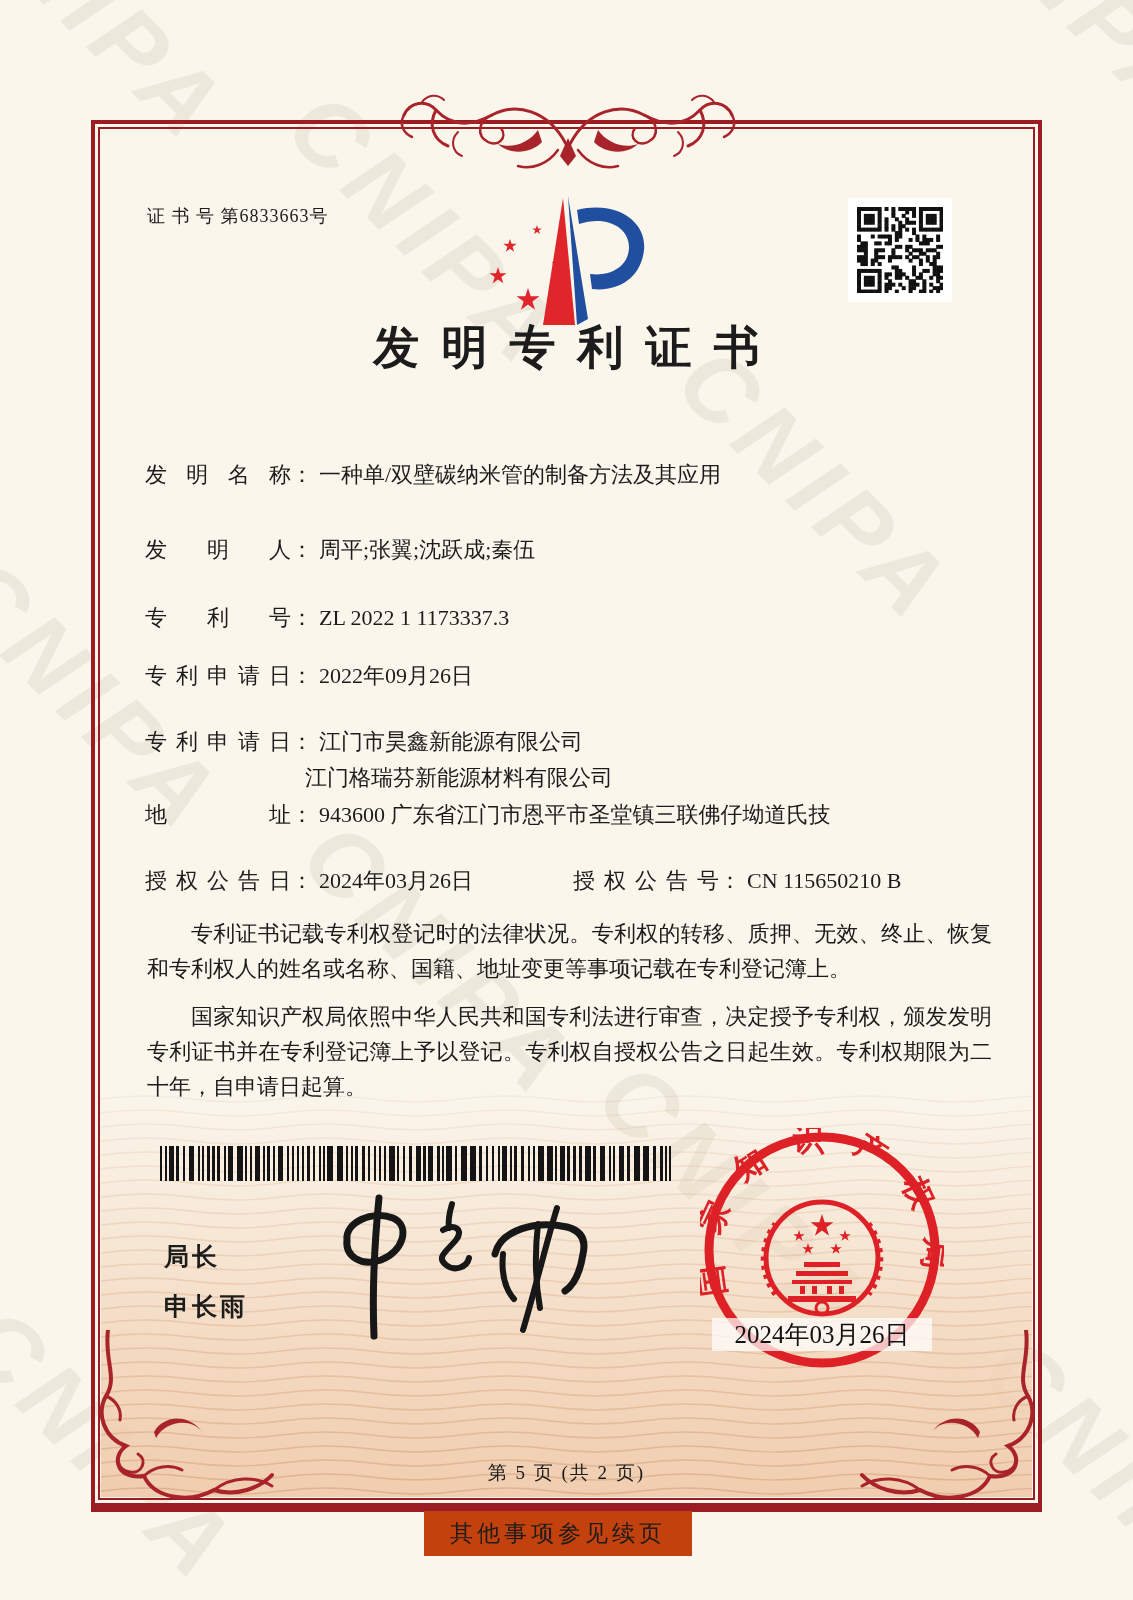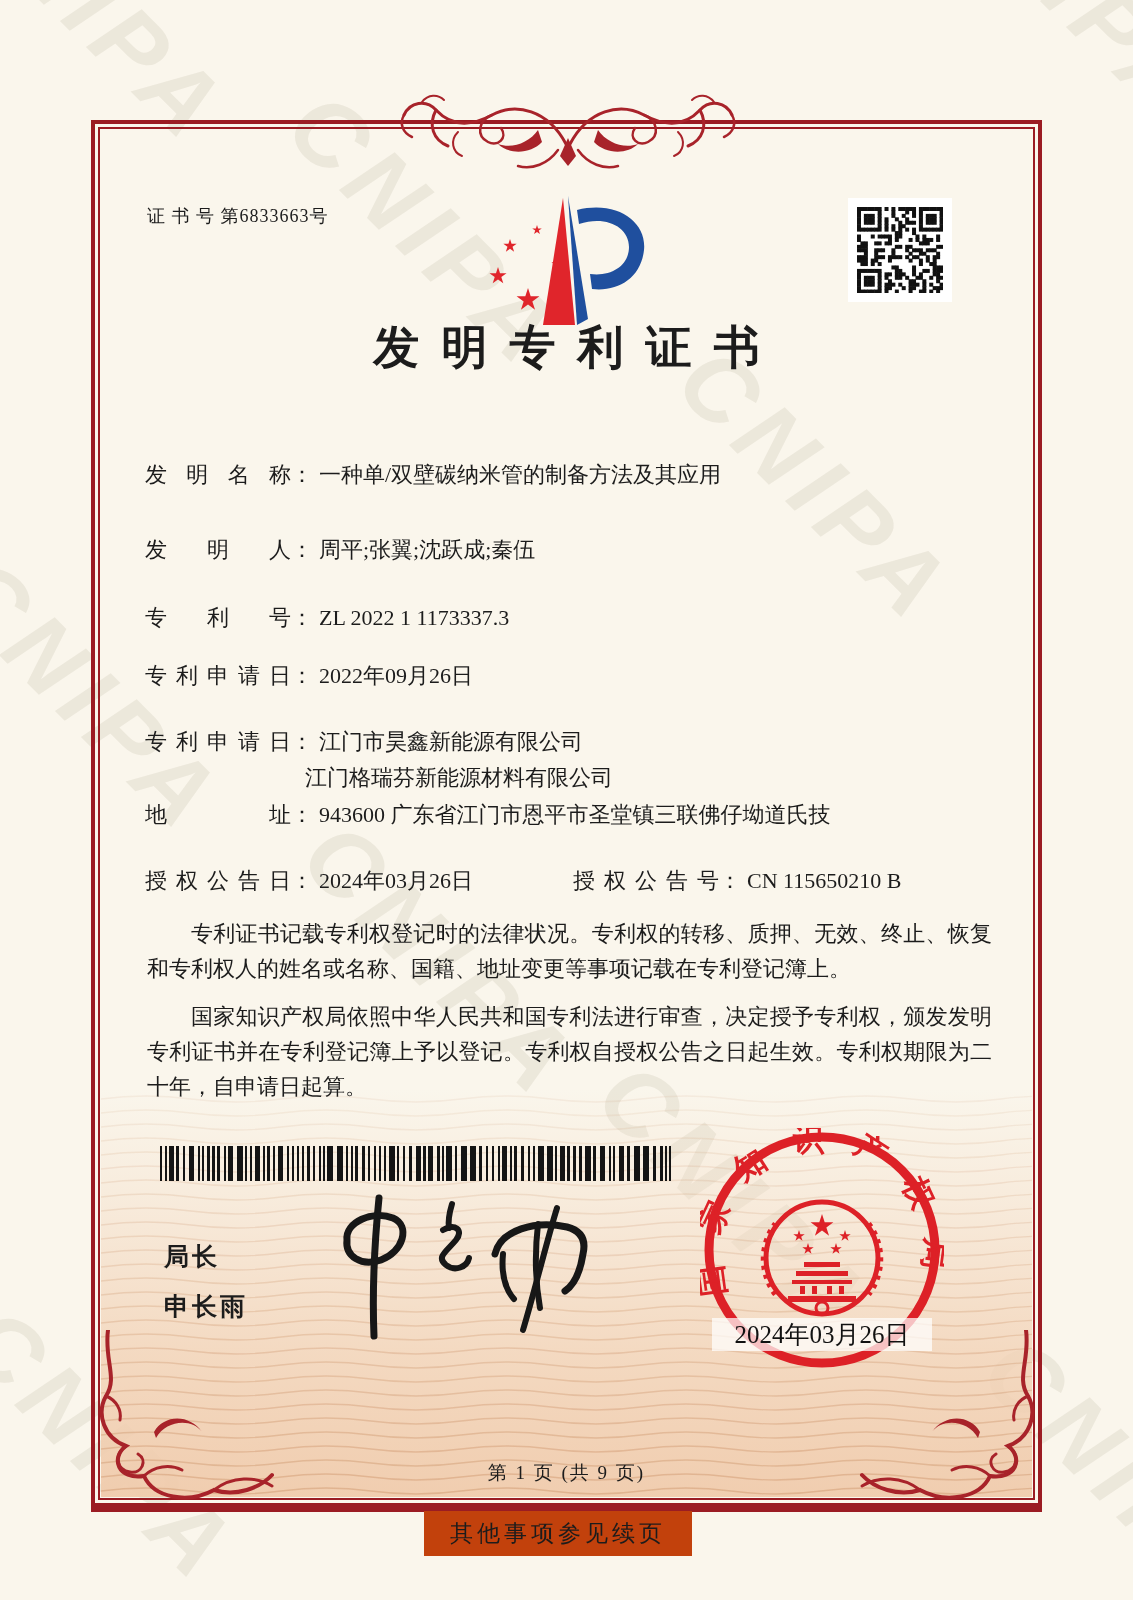--- a/index.html
+++ b/index.html
@@ -602,14 +602,14 @@
     <rect x="100" y="158" width="5" height="8" stroke="none"></rect>
     <rect x="112" y="158" width="5" height="8" stroke="none"></rect>
     <rect x="127" y="158" width="5" height="8" stroke="none"></rect>
     <rect x="139" y="158" width="5" height="8" stroke="none"></rect>
     <rect x="88" y="168" width="68" height="6" stroke="none"></rect>
     <circle cx="122" cy="180" r="6" fill="none" stroke-width="3"></circle>
   </g>
 </svg>
 <div class="abs sealdate">2024年03月26日</div>
 
-<div class="abs pageinfo">第 1 页 (共 9 页)</div>
+<div class="abs pageinfo">第 5 页 (共 2 页)</div>
 <div class="abs note">其他事项参见续页</div>
 
 </body></html>

